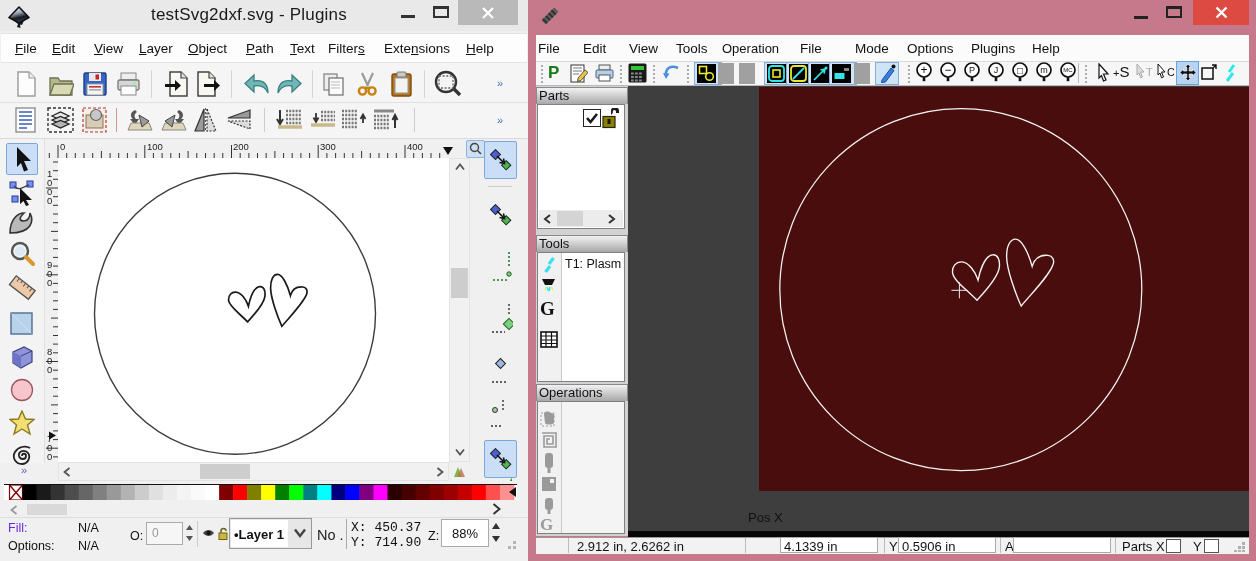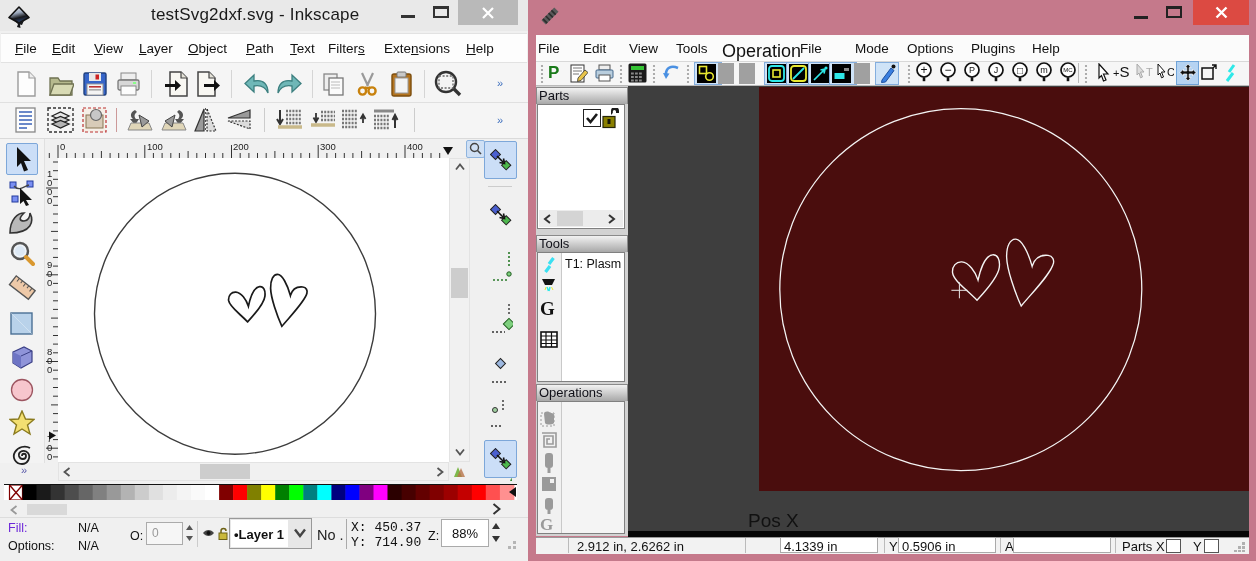--- a/index.html
+++ b/index.html
@@ -15,21 +15,21 @@
         <linearGradient id="inklg" x1="0" y1="0" x2="0.3" y2="1">
           <stop offset="0" stop-color="#fdfdfd"></stop>
           <stop offset="0.45" stop-color="#9aa7bb"></stop>
           <stop offset="0.75" stop-color="#17181c"></stop>
           <stop offset="1" stop-color="#2a3f66"></stop>
         </linearGradient>
       </defs>
 <path d="M11 1 L21 11.5 L11 17 L1 11.5 Z" fill="url(#inklg)" stroke="#111" stroke-width="1.6" stroke-linejoin="round"></path>
 <path d="M6 14.5 C9 17 13 17 16 14.5 L14 19 L12 18.5 L12.5 22 L9 21 L10 18 Z" fill="#15161a"></path>
     </svg>
-<div class="abs" style="left:151px;top:5px;width:240px;height:22px;font-size:17px;color:#1a1a1a;white-space:nowrap;letter-spacing:0.2px">testSvg2dxf.svg - Inkscape</div>
+<div class="abs" style="left:151px;top:5px;width:240px;height:22px;font-size:17px;color:#1a1a1a;white-space:nowrap;letter-spacing:0.2px">testSvg2dxf.svg - Plugins</div>
 <div class="abs" style="left:401px;top:15px;width:14px;height:3px;background:#333"></div>
 <div class="abs" style="left:433px;top:6px;width:16px;height:12px;border:2px solid #333;border-top:3px solid #333;background:#e9e9e9"></div>
 <div class="abs" style="left:458px;top:0;width:60px;height:25px;background:#b9b9b9"></div>
 <svg class="abs" style="left:481px;top:6px" width="14" height="14" viewBox="0 0 14 14">
       <path d="M2 2 L12 12 M12 2 L2 12" stroke="#fff" stroke-width="2.2"></path>
     </svg>
 <div class="abs" style="left:1px;top:33px;width:526px;height:30px;background:#fdfdfd;border:1px solid #e2e2e2;border-left:none;border-right:none"></div>
 <div class="abs" style="left:15px;top:41px;font-size:13.5px;color:#111"><u>F</u>ile</div>
 <div class="abs" style="left:52px;top:41px;font-size:13.5px;color:#111"><u>E</u>dit</div>
 <div class="abs" style="left:94px;top:41px;font-size:13.5px;color:#111"><u>V</u>iew</div>
@@ -496,21 +496,21 @@
 <div class="abs" style="left:638px;top:6px;width:16px;height:12px;border:2px solid #222;border-top:3px solid #222"></div>
 <div class="abs" style="left:665px;top:0px;width:56px;height:25px;background:#dc4a42"></div>
 <svg class="abs" style="left:687px;top:6px" width="13" height="13" viewBox="0 0 13 13">
       <path d="M1.5 1.5 L11.5 11.5 M11.5 1.5 L1.5 11.5" stroke="#fff" stroke-width="2.4"></path>
     </svg>
 <div class="abs" style="left:8px;top:35px;width:713px;height:27px;background:#fbfbfb;border-bottom:1px solid #d8d8d8"></div>
 <div class="abs" style="left:10px;top:41px;font-size:13.5px;color:#111;white-space:nowrap;">File</div>
 <div class="abs" style="left:55px;top:41px;font-size:13.5px;color:#111;white-space:nowrap;">Edit</div>
 <div class="abs" style="left:101px;top:41px;font-size:13.5px;color:#111;white-space:nowrap;">View</div>
 <div class="abs" style="left:148px;top:41px;font-size:13.5px;color:#111;white-space:nowrap;">Tools</div>
-<div class="abs" style="left:194px;top:41px;font-size:18px;color:#111;white-space:nowrap;">Operation</div>
+<div class="abs" style="left:194px;top:41px;font-size:13px;color:#111;white-space:nowrap;">Operation</div>
 <div class="abs" style="left:272px;top:41px;font-size:13.5px;color:#111;white-space:nowrap;">File</div>
 <div class="abs" style="left:327px;top:41px;font-size:13.5px;color:#111;white-space:nowrap;">Mode</div>
 <div class="abs" style="left:379px;top:41px;font-size:13.5px;color:#111;white-space:nowrap;">Options</div>
 <div class="abs" style="left:443px;top:41px;font-size:13.5px;color:#111;white-space:nowrap;">Plugins</div>
 <div class="abs" style="left:504px;top:41px;font-size:13.5px;color:#111;white-space:nowrap;">Help</div>
 <div class="abs" style="left:8px;top:62px;width:713px;height:24px;background:#f6f6f6;border-bottom:1px solid #bbb"></div>
 <svg class="abs" style="left:12px;top:64px" width="5" height="20" viewBox="0 0 5 20">
       <g fill="#9a9a9a">
         <circle cx="2" cy="2" r="1.1"></circle>
         <circle cx="2" cy="6" r="1.1"></circle>
@@ -762,21 +762,21 @@
 <g transform="translate(658.1,-114.3) scale(1.288)">
 <path d="M247.6,321.8 C239,313 229.3,306.5 228.6,300.4 C228.2,295.3 231.5,291.8 235.8,292.1 C241.2,292.5 246.3,299.5 248.4,306.2 C249.8,299.6 253.4,287.4 259.6,286.6 C263.7,286.1 265.6,290.7 264.9,296.3 C264.1,303.4 255.9,312.9 247.6,321.8 Z" fill="none" stroke="#f4f4f4" stroke-width="1.05"></path>
 <path d="M281.9,326.3 C276.8,315.2 270.9,297.9 270.6,288.4 C270.4,279.8 273.3,274.5 277.5,274.4 C282.2,274.3 287.3,284.4 290.4,295.6 C292.3,288.9 296.4,286.4 302.8,287 C306.4,287.4 307.6,290.6 306.9,293.3 C305.2,300.9 291.7,314.7 281.9,326.3 Z" fill="none" stroke="#f4f4f4" stroke-width="1.05"></path>
 </g>
 <path d="M951.4 290.3 H967.4 M959.4 282.3 V298.3" stroke="#e8e8e8" stroke-width="1"></path>
 </svg>
 <div class="abs" style="left:8px;top:537px;width:713px;height:17px;background:#f2f2f2;border-top:1px solid #9a9a9a"></div>
 <div class="abs" style="left:40px;top:538px;width:1px;height:15px;background:#bbb"></div>
 <div class="abs" style="left:49px;top:539px;font-size:13px;color:#111;white-space:nowrap;">2.912 in, 2.6262 in</div>
 <div class="abs" style="left:217px;top:538px;width:1px;height:15px;background:#bbb"></div>
-<div class="abs" style="left:220px;top:510px;font-size:19px;color:#111;white-space:nowrap;">Pos X</div>
+<div class="abs" style="left:220px;top:510px;font-size:13px;color:#111;white-space:nowrap;">Pos X</div>
 <div class="abs" style="left:252px;top:537px;width:98px;height:16px;background:#fff;border:1px solid #aaa"></div>
 <div class="abs" style="left:256px;top:539px;font-size:13px;color:#111;white-space:nowrap;">4.1339 in</div>
 <div class="abs" style="left:356px;top:538px;width:1px;height:15px;background:#bbb"></div>
 <div class="abs" style="left:361px;top:539px;font-size:13px;color:#111;white-space:nowrap;">Y</div>
 <div class="abs" style="left:370px;top:537px;width:98px;height:16px;background:#fff;border:1px solid #aaa"></div>
 <div class="abs" style="left:374px;top:539px;font-size:13px;color:#111;white-space:nowrap;text-align:center;">0.5906 in</div>
 <div class="abs" style="left:472px;top:538px;width:1px;height:15px;background:#bbb"></div>
 <div class="abs" style="left:477px;top:539px;font-size:13px;color:#111;white-space:nowrap;">A</div>
 <div class="abs" style="left:485px;top:537px;width:98px;height:16px;background:#fff;border:1px solid #aaa"></div>
 <div class="abs" style="left:489px;top:560px;font-size:13px;color:#111;white-space:nowrap;font-weight:bold;">0 degrees</div>

